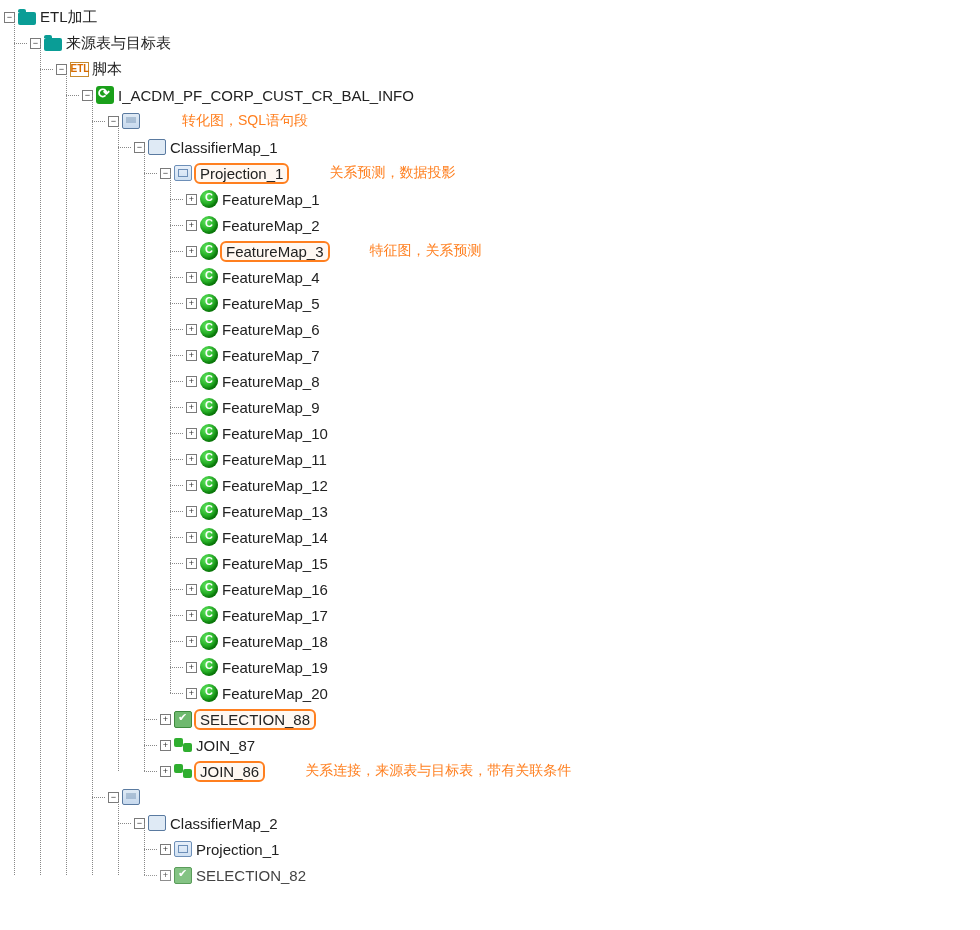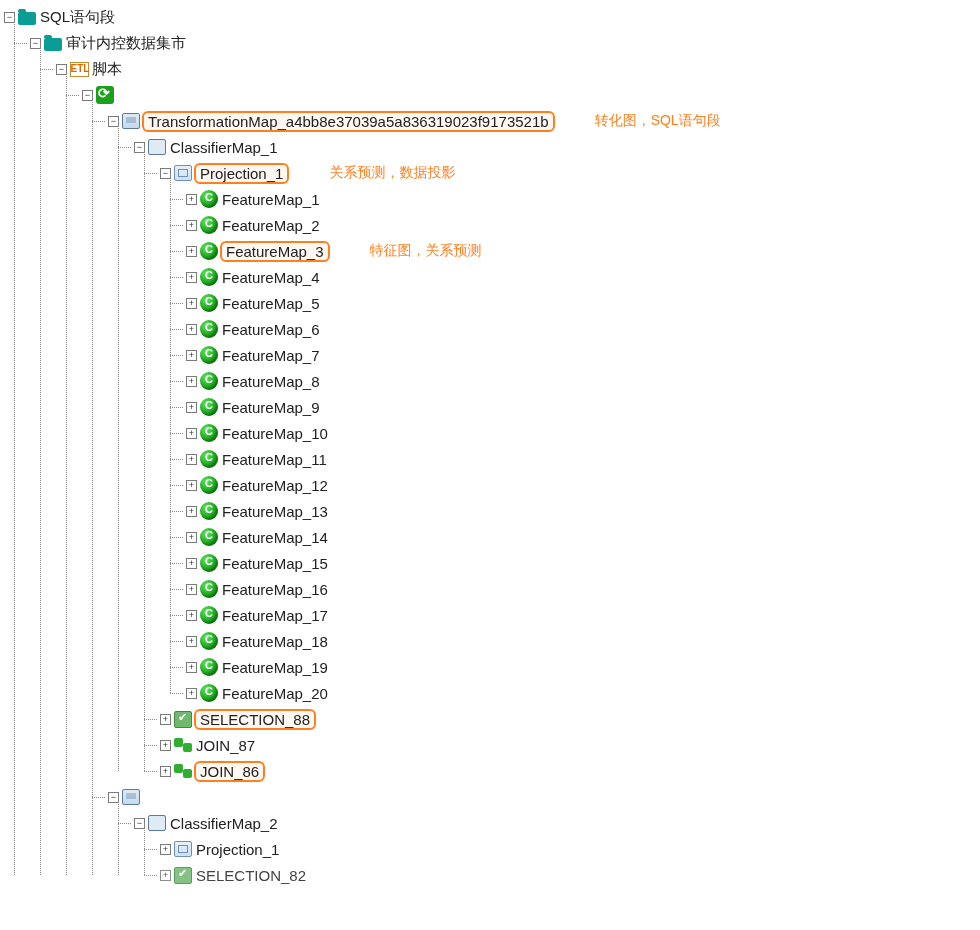--- a/index.html
+++ b/index.html
@@ -103,57 +103,57 @@
 </style>
 </head>
 <body>
 
 <div class="node">
  <div class="row">
    <span class="toggle">−</span>
    <span class="icon">
         <span class="ic-folder-teal"></span>
       </span>
-   <span class="label">SQL语句段</span>
+   <span class="label">ETL加工</span>
  </div>
  <div class="children">
   <div class="node">
    <div class="row">
      <span class="toggle">−</span>
      <span class="icon">
             <span class="ic-folder-teal"></span>
           </span>
-     <span class="label">审计内控数据集市</span>
+     <span class="label">来源表与目标表</span>
    </div>
    <div class="children">
     <div class="node">
      <div class="row">
        <span class="toggle">−</span>
        <span class="icon">
                 <span class="ic-etl">ETL</span>
               </span>
        <span class="label">脚本</span>
      </div>
      <div class="children">
       <div class="node">
        <div class="row">
          <span class="toggle">−</span>
          <span class="icon">
                     <span class="ic-refresh"></span>
                   </span>
+         <span class="label">I_ACDM_PF_CORP_CUST_CR_BAL_INFO</span>
        </div>
        <div class="children">
 
         <div class="node">
          <div class="row">
            <span class="toggle">−</span>
            <span class="icon">
                         <span class="ic-map"></span>
                       </span>
-           <span class="label hl">TransformationMap_a4bb8e37039a5a836319023f9173521b</span>
            <span class="annot">转化图，SQL语句段</span>
          </div>
          <div class="children">
           <div class="node">
            <div class="row">
              <span class="toggle">−</span>
              <span class="icon">
                             <span class="ic-class"></span>
                           </span>
              <span class="label">ClassifierMap_1</span>
@@ -374,20 +374,21 @@
              </div>
             </div>
 
             <div class="node">
              <div class="row">
                <span class="toggle">+</span>
                <span class="icon">
                                 <span class="ic-join"></span>
                               </span>
                <span class="label hl">JOIN_86</span>
+               <span class="annot">关系连接，来源表与目标表，带有关联条件</span>
              </div>
             </div>
            </div>
           </div>
          </div>
         </div>
 
         <div class="node">
          <div class="row">
            <span class="toggle">−</span>

